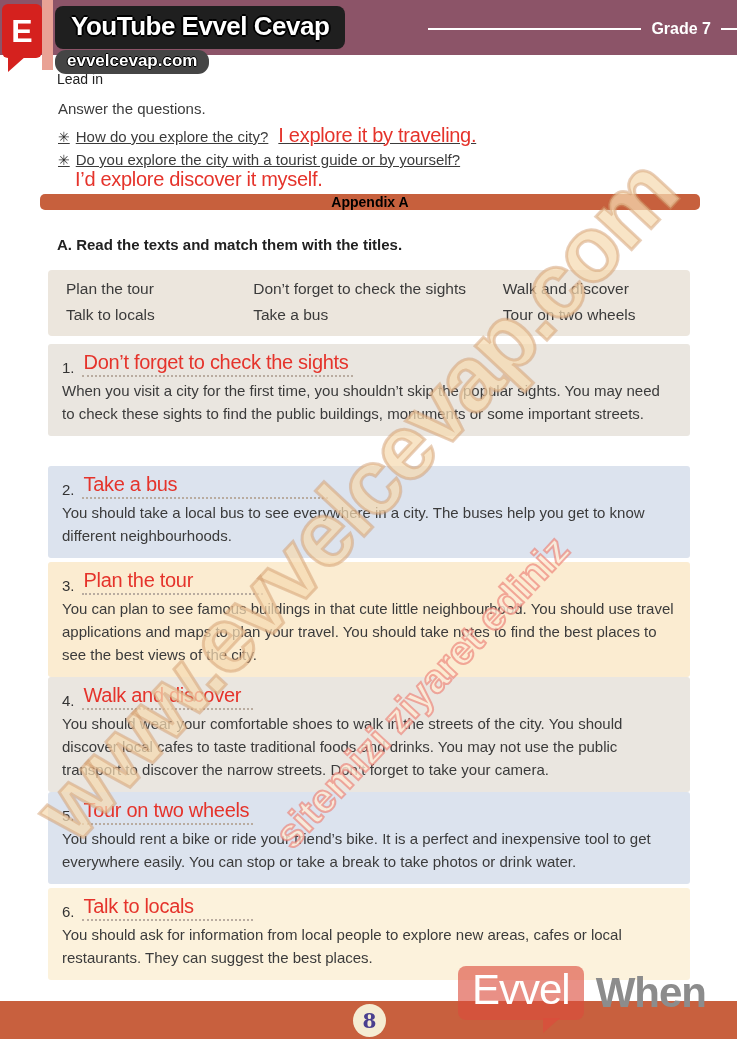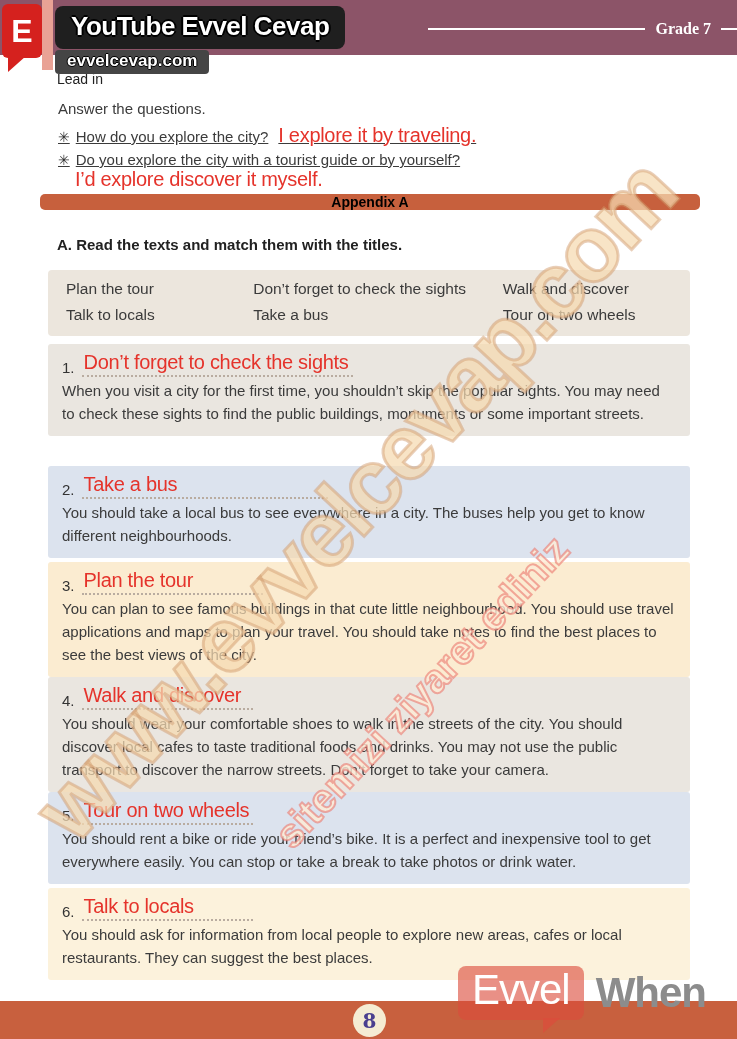--- a/index.html
+++ b/index.html
@@ -25,32 +25,32 @@
     border-top:16px solid #D5211E;border-right:18px solid transparent;
   }
   .title-box{
     position:absolute;top:6px;left:55px;z-index:2;
     background:#1F1F1F;border-radius:8px;padding:5px 16px 7px;
     color:#fff;font-size:26px;font-weight:bold;letter-spacing:-0.5px;
     text-shadow:-2px 0 #000,2px 0 #000,0 -2px #000,0 2px #000;
   }
   .domain-box{
     position:absolute;top:50px;left:55px;z-index:2;
-    background:#454545;border-radius:4px;padding:1px 12px 3px;
+    background:#454545;border-radius:11px;padding:1px 12px 3px;
     color:#fff;font-size:17px;font-weight:bold;
     text-shadow:-1px 0 #000,1px 0 #000,0 -1px #000,0 1px #000;
   }
   .grade-row{
     position:absolute;top:22px;left:428px;width:309px;height:14px;
     display:flex;align-items:center;z-index:1;
   }
   .grade-line{height:2px;background:#fff;flex:1;}
   .grade-line.short{flex:0 0 16px;}
   .grade-label{
-    color:#fff;font-family:Liberation Serif, serif;font-weight:bold;
+    color:#fff;font-family:Liberation Sans, sans-serif;font-weight:bold;
     font-size:16px;margin:8px 10px;white-space:nowrap;
   }
   
   .lead-in{position:absolute;top:71px;left:57px;font-size:14px;font-weight:normal;color:#222;}
   .answer-the-q{position:absolute;top:100px;left:58px;font-size:15px;}
   .question{position:absolute;left:58px;font-size:15px;text-decoration:underline;}
   .q1{top:124px;}
   .q2{top:151px;text-align:right;}
   .bullet{font-size:14px;color:#333;margin-right:6px;}
   .red{color:#E5332B;}

